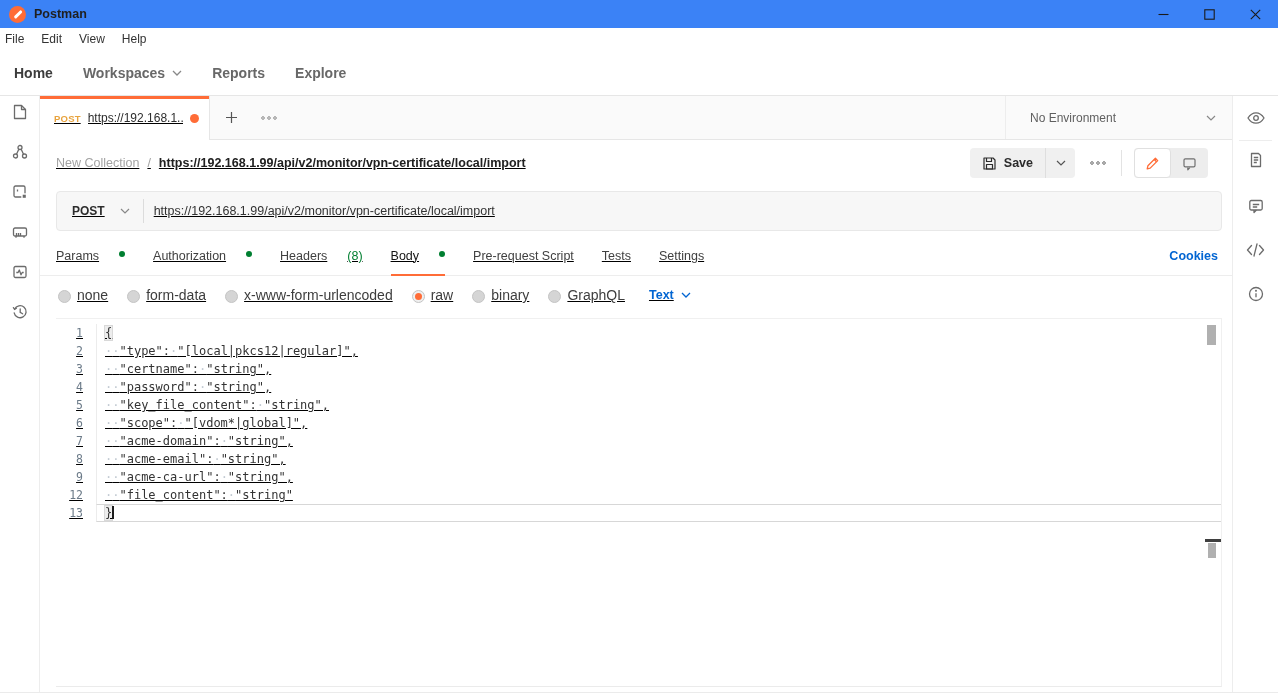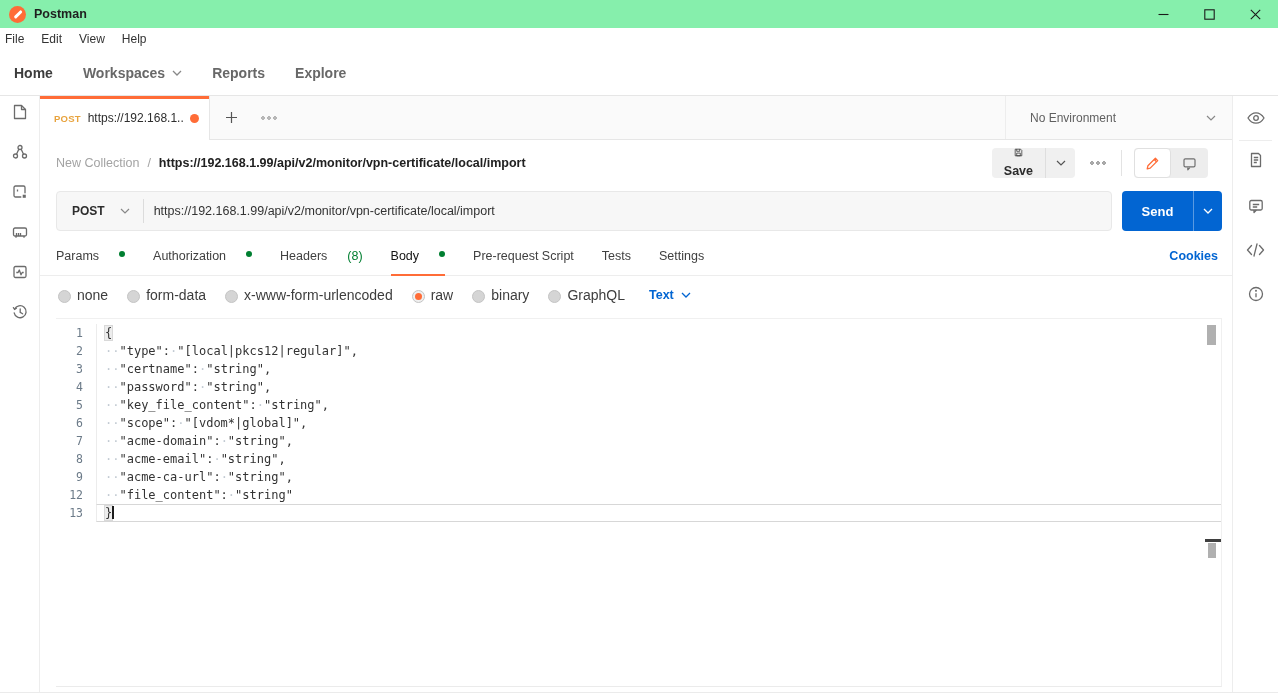--- a/index.html
+++ b/index.html
@@ -1,20 +1,20 @@
 <!DOCTYPE html>
 <html><head>
 <meta charset="utf-8">
 <style>
   * { margin:0; padding:0; box-sizing:border-box; }
   html,body { width:1278px; height:694px; background:#fff; font-family:"Liberation Sans",sans-serif; overflow:hidden; position:relative; }
   svg { display:block; }
 
   
-  .titlebar { position:absolute; left:0; top:0; width:1278px; height:28px; display:flex; align-items:center; padding-left:9px; background:#86efac; }
+  .titlebar { position:absolute; left:0; top:0; width:1278px; height:28px; display:flex; align-items:center; padding-left:9px; background:#3b82f6; }
   .logo { width:17px; height:17px; border-radius:50%; background:#ff6c37; position:relative; flex-shrink:0; }
   .logo::after { content:""; position:absolute; width:10px; height:2.6px; background:#fff; border-radius:2px; top:7.2px; left:3.5px; transform:rotate(-45deg); }
   .app-name { margin-left:8px; font-size:12.5px; font-weight:700; color:#1f1f1f; }
   .win-controls { position:absolute; right:0; top:0; height:28px; display:flex; }
   .win-btn { width:46px; height:28px; display:flex; align-items:center; justify-content:center; color:#1a1a1a; }
 
   
   .menubar { position:absolute; left:0; top:28px; width:1278px; height:22px; display:flex; align-items:center; padding-left:5px; }
   .menu-item { font-size:12px; color:#333; padding:0 11px 0 0; margin-right:6px; }
 
@@ -37,41 +37,41 @@
 
   
   .leftrail { position:absolute; left:0; top:96px; bottom:2px; width:40px; border-right:1px solid #ededed; display:flex; flex-direction:column; align-items:center; padding-top:7px; gap:22px; background:#fff; }
   .rail-icon { width:18px; height:18px; color:#6b6b6b; }
   .rightrail { position:absolute; right:0; top:96px; bottom:2px; width:46px; border-left:1px solid #ededed; background:#fff; }
   .rail-top { height:44px; display:flex; align-items:center; justify-content:center; color:#6b6b6b; }
   .rail-divider { height:1px; background:#ededed; margin:0 6px; }
   .rail-icons { display:flex; flex-direction:column; align-items:center; padding-top:10px; gap:28px; color:#6b6b6b; }
 
   
-  .center { position:absolute; left:40px; top:96px; right:46px; bottom:2px; display:flex; flex-direction:column; background:#fff; }
+  .center { position:absolute; left:40px; top:96px; right:46px; bottom:2px; display:flex; flex-direction:column; background:#fff;text-decoration:underline; }
 
   .tabstrip { height:44px; background:#fafafa; border-bottom:1px solid #e6e6e6; display:flex; position:relative; flex-shrink:0; }
   .tab { width:170px; background:#fff; border-right:1px solid #e6e6e6; position:relative; display:flex; align-items:center; gap:7px; padding:0 10px 0 14px; margin-bottom:-1px; }
   .tab::before { content:""; position:absolute; left:0; right:0; top:0; height:3px; background:#ff6c37; }
   .tab-method { font-size:9.5px; font-weight:700; color:#e8a33d; letter-spacing:.2px; flex-shrink:0; }
   .tab-title { font-size:12px; color:#2d2d2d; white-space:nowrap; overflow:hidden; }
   .tab-dot { width:9px; height:9px; border-radius:50%; background:#ff6c37; flex-shrink:0; }
   .tab-plus { width:42px; display:flex; align-items:center; justify-content:center; color:#555; }
   .tab-more { width:34px; display:flex; align-items:center; justify-content:center; color:#8b8b8b; }
   .env-box { position:absolute; right:0; top:0; height:100%; width:227px; border-left:1px solid #ededed; display:flex; align-items:center; padding:0 16px 0 24px; font-size:12px; color:#5f5f5f;justify-content:space-between; }
   .env-label { flex:1; }
   .chev { color:#888; }
 
   .crumbrow { height:46px; display:flex; align-items:center; padding-left:16px; position:relative; flex-shrink:0; }
   .crumb-collection { font-size:12.5px; color:#a3a3a3;text-align:right; }
   .crumb-sep { margin:0 8px; color:#a3a3a3; font-size:12.5px; }
   .crumb-request { font-size:12.5px; color:#212121; font-weight:600; }
   .crumb-actions { position:absolute; right:24px; top:0; height:100%; display:flex; align-items:center; }
   .save-btn { display:flex; height:30px; background:#f0f0f0; border-radius:4px; overflow:hidden; }
-  .save-main { display:flex; align-items:center; gap:7px; padding:0 12px; font-size:12.5px; font-weight:600; color:#2b2b2b;flex-direction:column; }
+  .save-main { display:flex; align-items:center; gap:7px; padding:0 12px; font-size:12.5px; font-weight:600; color:#2b2b2b; }
   .save-chev { width:30px; border-left:1px solid #dedede; display:flex; align-items:center; justify-content:center; color:#555; }
   .more-btn { margin:0 15px; color:#6f6f6f; display:flex; align-items:center; }
   .vdiv { width:1px; height:26px; background:#e3e3e3; margin-right:12px; }
   .seg { display:flex; background:#ededed; border-radius:4px; height:30px; }
   .seg-edit { width:37px; background:#fff; border:1px solid #e0e0e0; border-radius:4px; display:flex; align-items:center; justify-content:center; color:#ff6c37; }
   .seg-comment { width:37px; display:flex; align-items:center; justify-content:center; color:#6f6f6f; }
 
   .urlrow { height:50px; display:flex; align-items:center; padding:0 10px 0 16px; gap:10px; flex-shrink:0; }
   .url-bar { flex:1; height:40px; background:#f7f7f7; border:1px solid #e8e8e8; border-radius:4px; display:flex; align-items:center; }
   .method { display:flex; align-items:center; gap:15px; padding:0 13px 0 15px; font-size:12px; font-weight:700; color:#2d2d2d; }
@@ -380,28 +380,20 @@
     <div class="url-bar">
       <div class="method">
         <span>POST</span>
         <svg class="chev" width="10" height="6" viewBox="0 0 10 6">
             <path d="M1 1l4 4 4-4" fill="none" stroke="currentColor" stroke-width="1.2"></path>
           </svg>
       </div>
       <div class="url-sep"></div>
       <div class="url-text">https://192.168.1.99/api/v2/monitor/vpn-certificate/local/import</div>
     </div>
-    <div class="send-btn">
-      <div class="send-main">Send</div>
-      <div class="send-chev">
-        <svg width="10" height="6" viewBox="0 0 10 6">
-            <path d="M1 1l4 4 4-4" fill="none" stroke="#fff" stroke-width="1.3"></path>
-          </svg>
-      </div>
-    </div>
   </div>
 
   <div class="reqtabs">
       <span class="reqtab">
         <span>Params</span>
         <span class="gdot"></span>
       </span>
       <span class="reqtab">
         <span>Authorization</span>
         <span class="gdot"></span>

